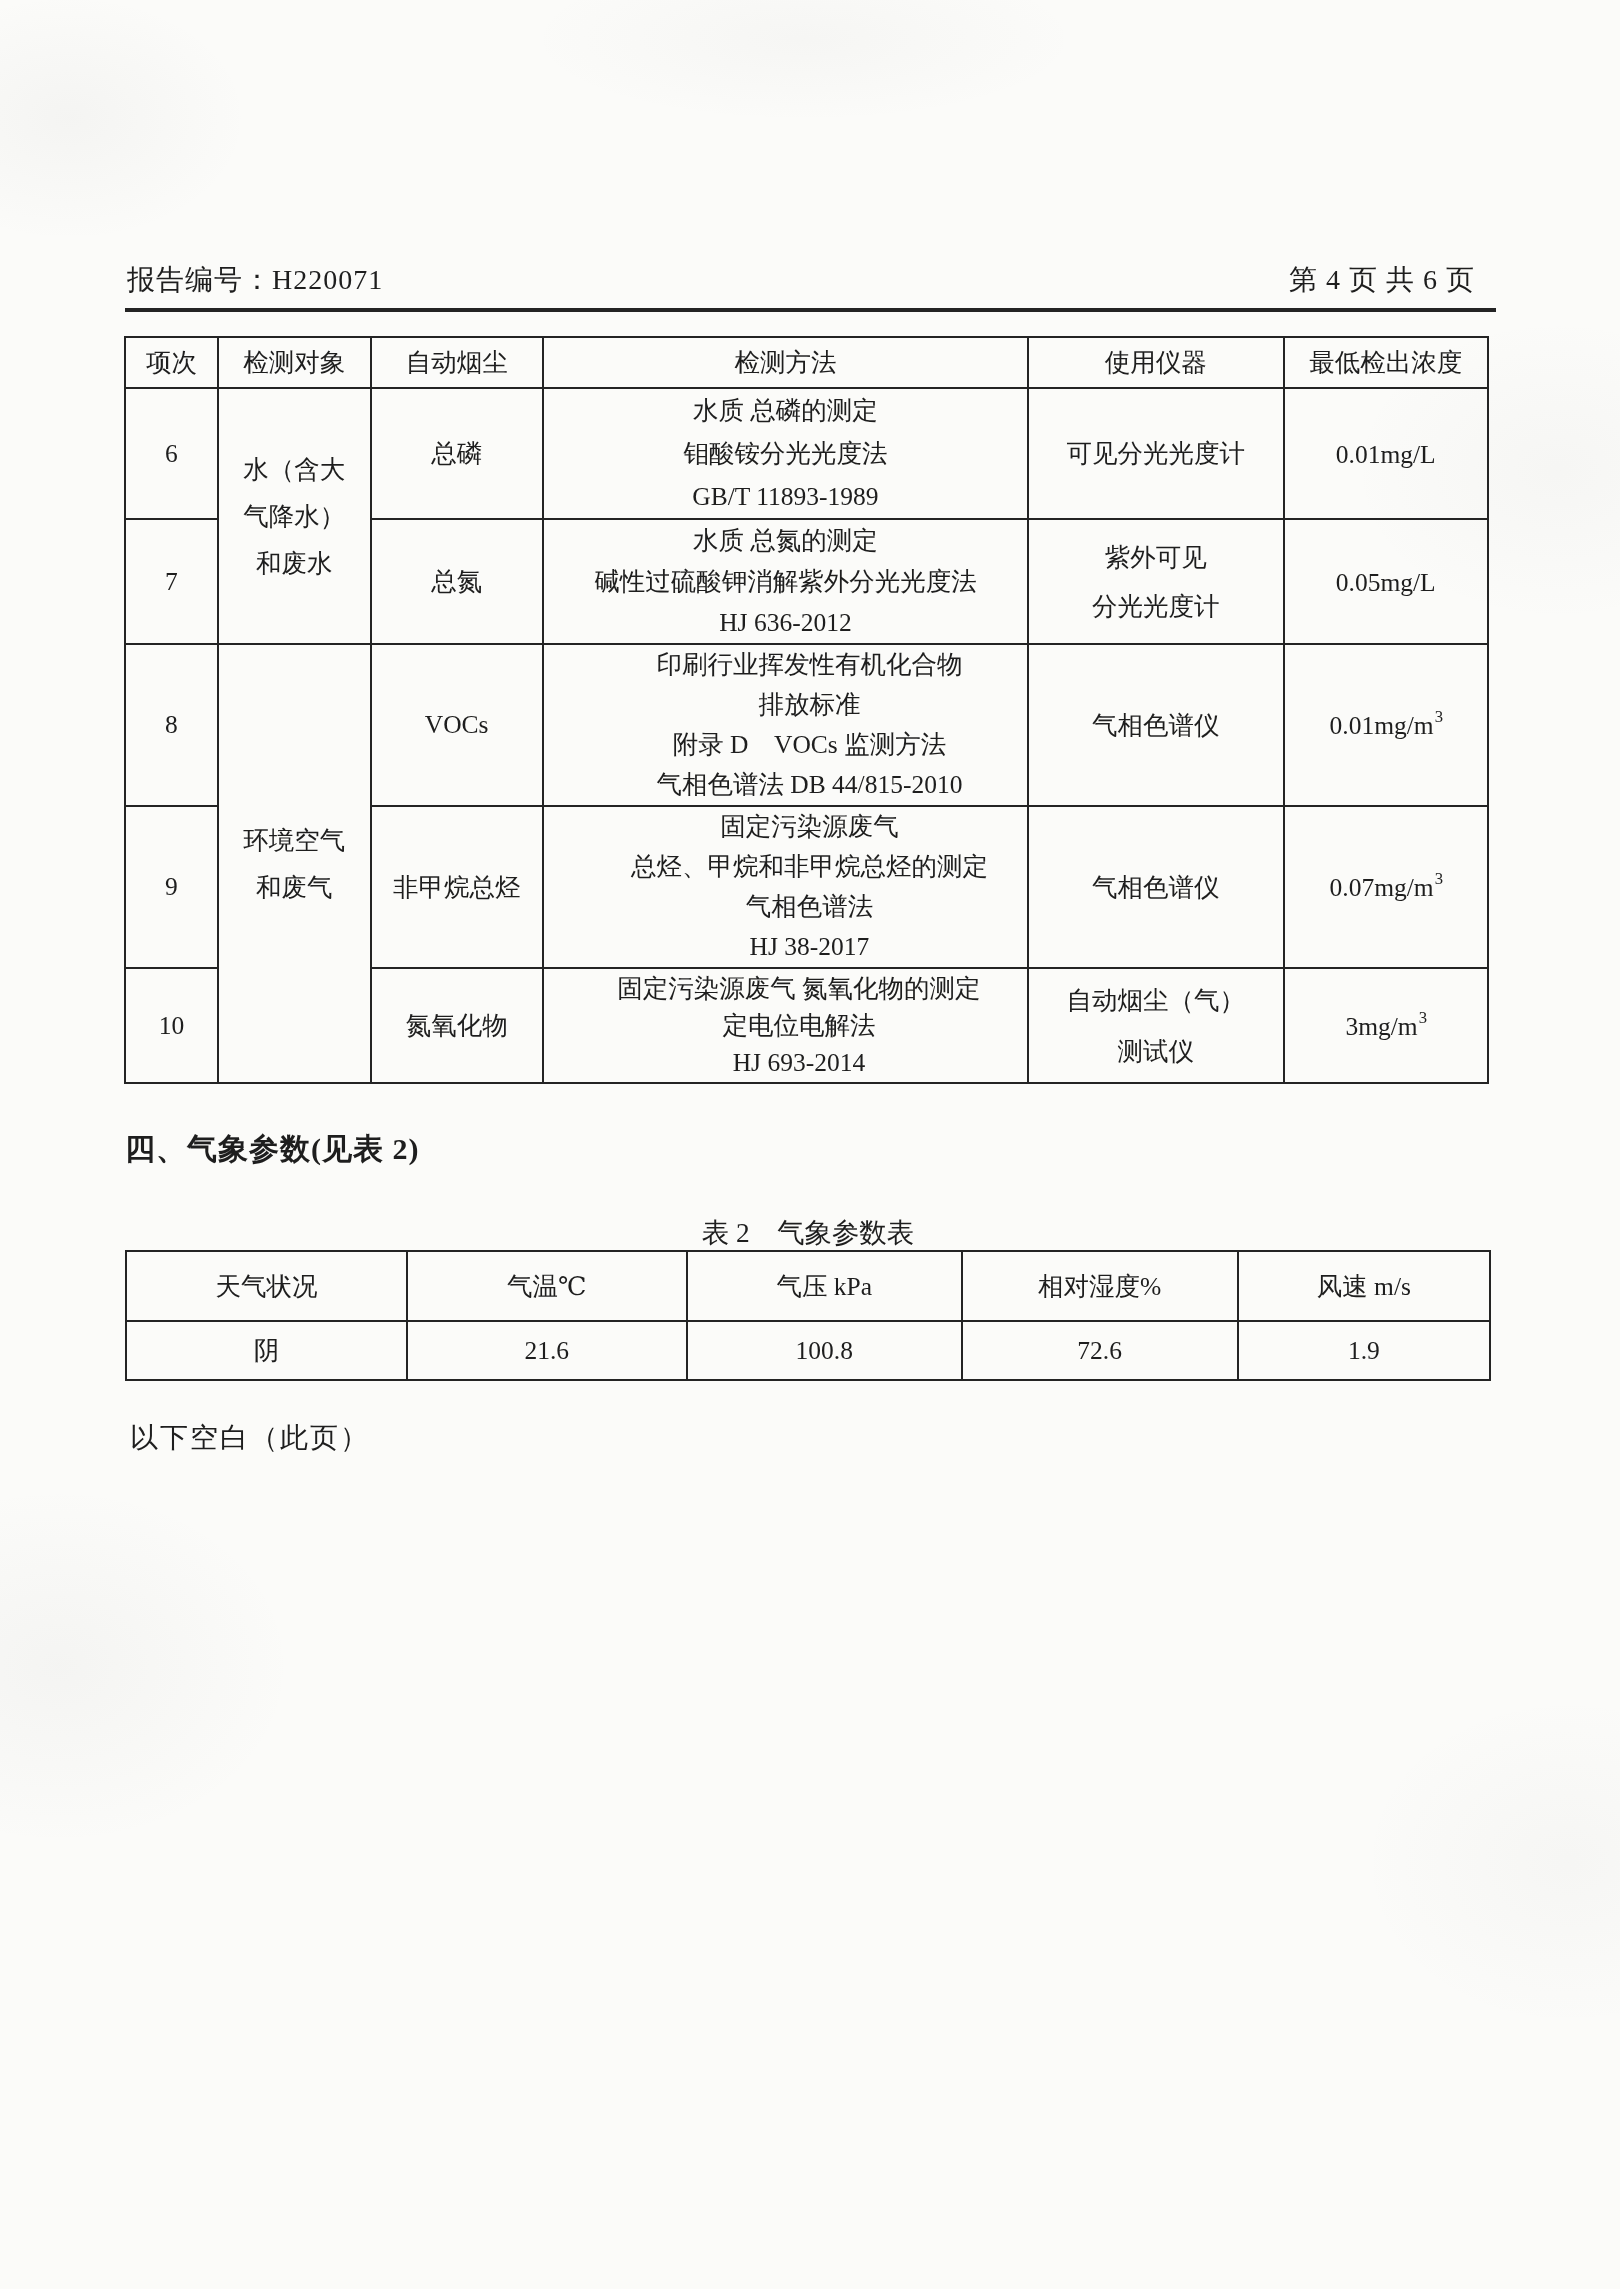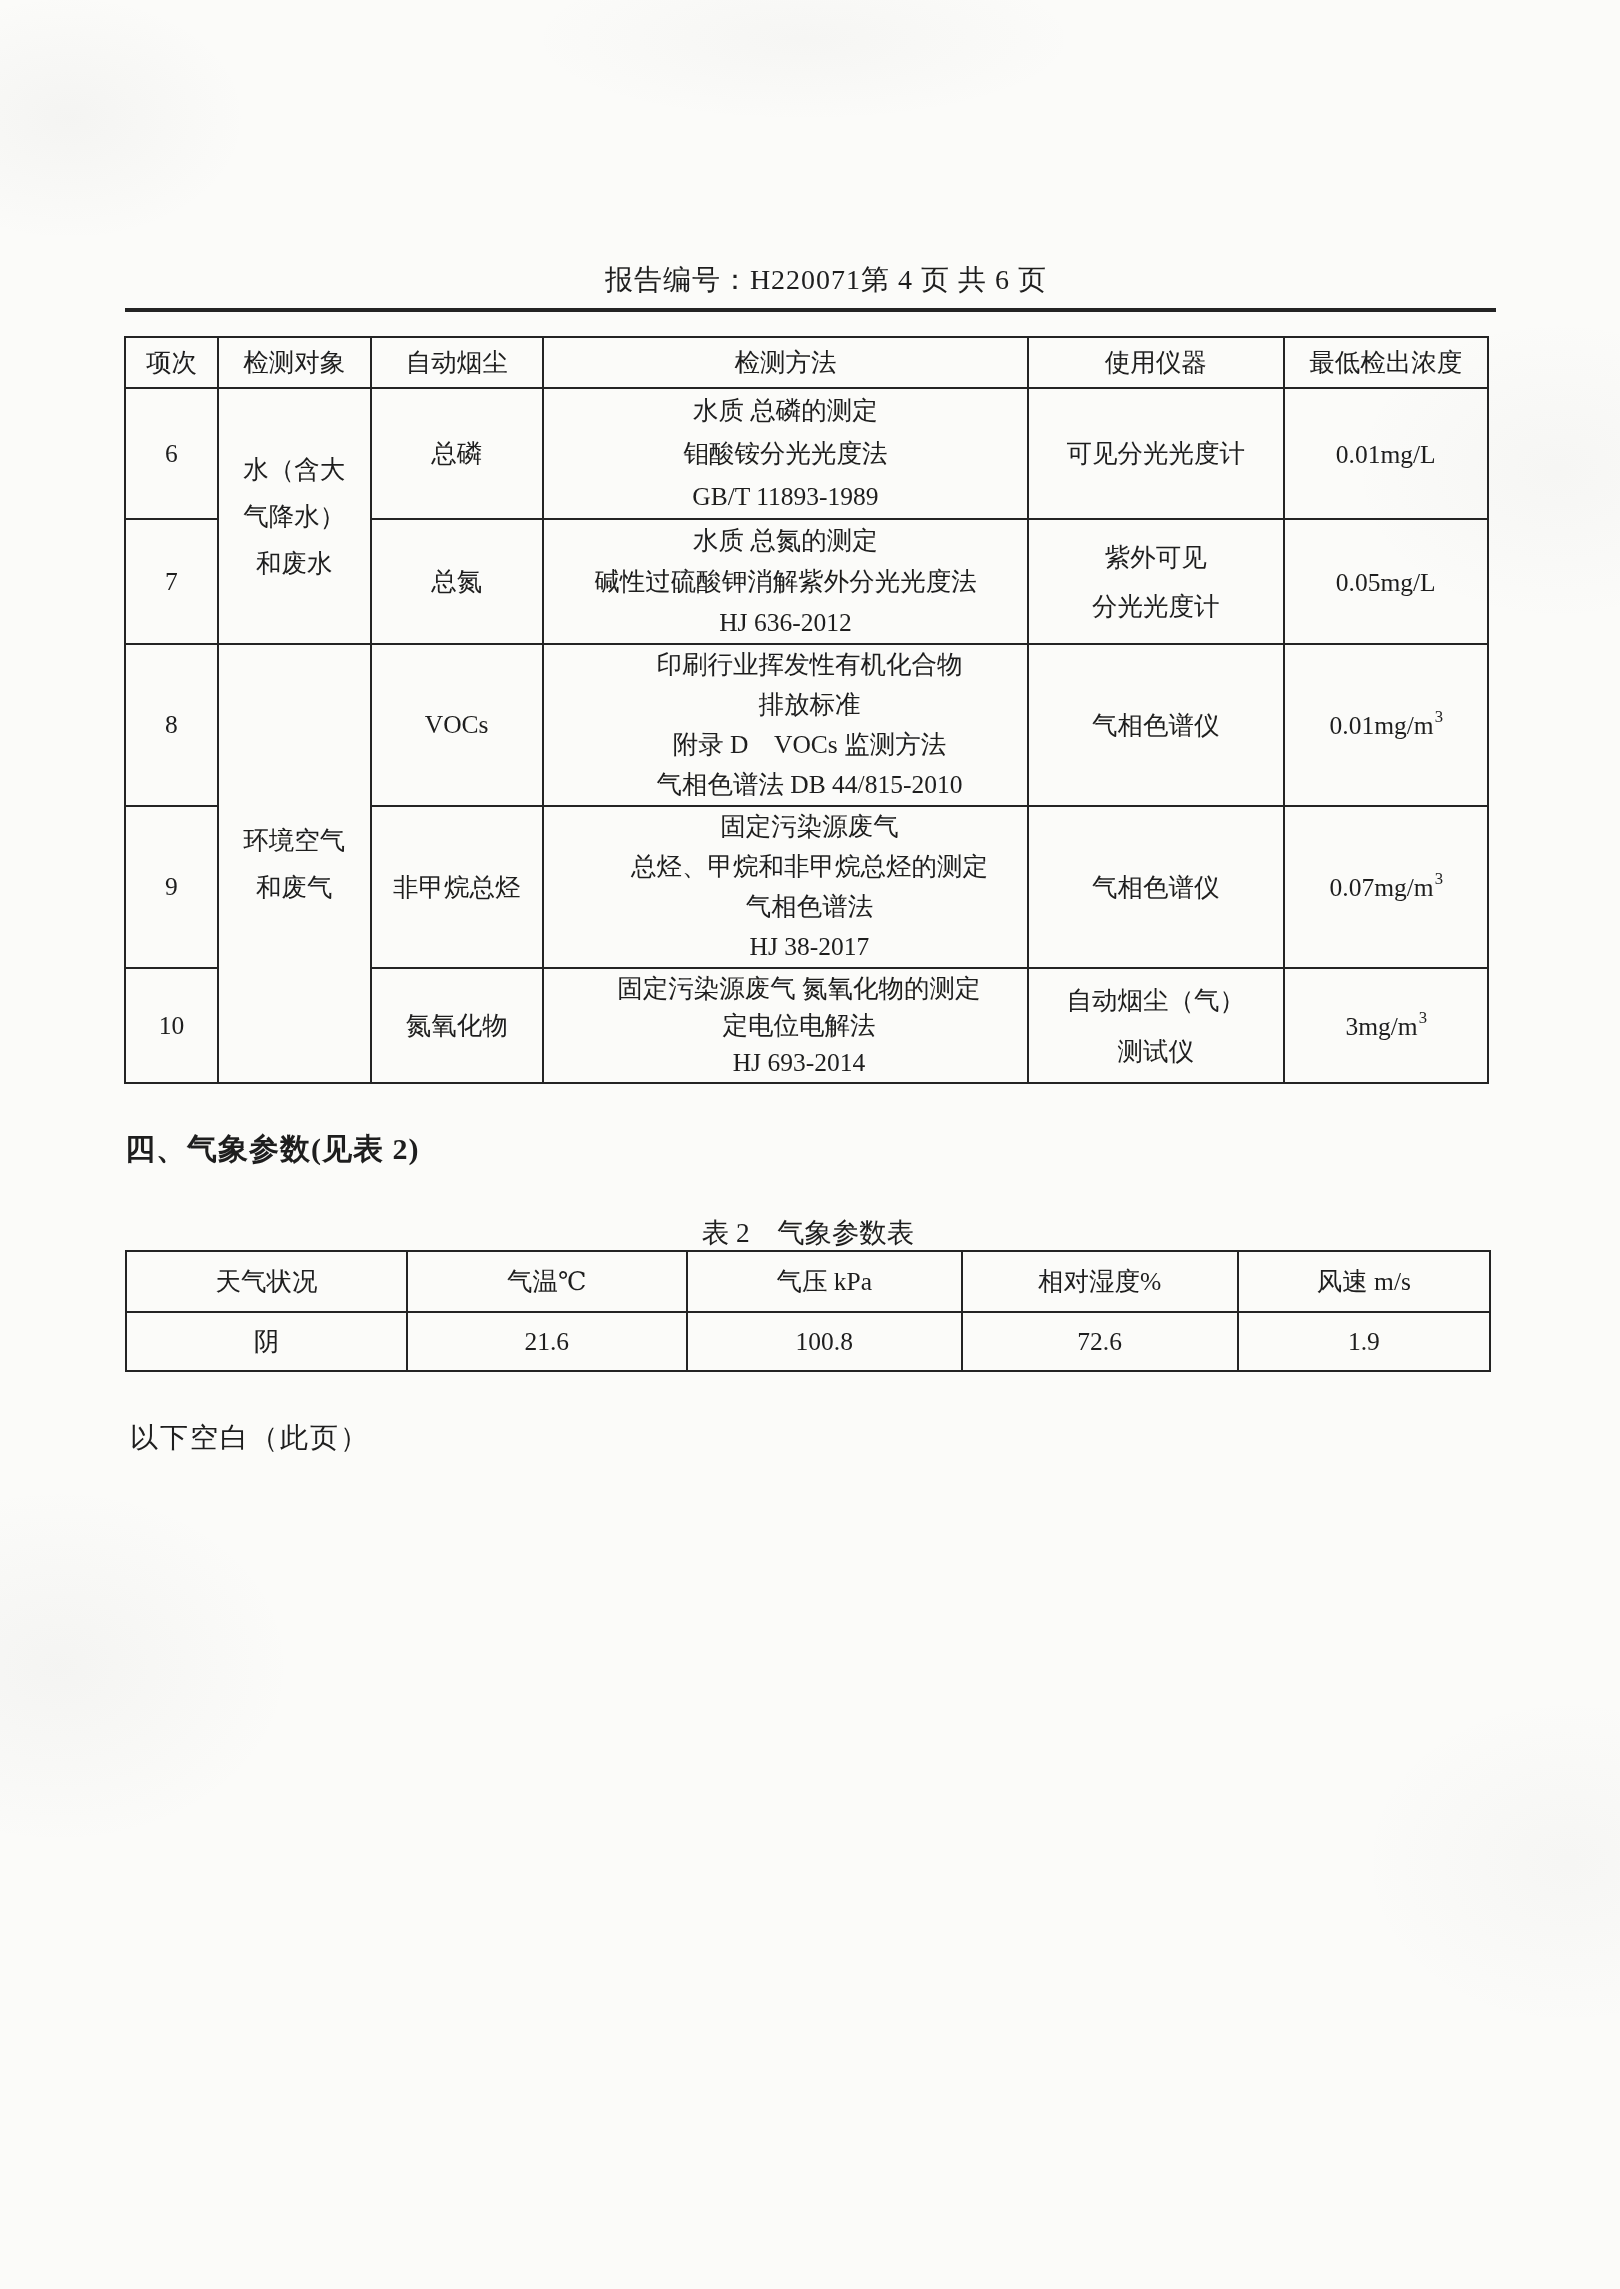--- a/index.html
+++ b/index.html
@@ -13,22 +13,22 @@
   body::before{
     content:"";position:absolute;inset:0;pointer-events:none;
     background:
       radial-gradient(255px 176px at 69px 118px, rgba(120,120,118,.05), transparent 70%),
       radial-gradient(294px 216px at 1558px 470px, rgba(120,120,118,.04), transparent 70%),
       radial-gradient(333px 255px at 59px 1666px, rgba(120,120,118,.05), transparent 70%),
       radial-gradient(294px 235px at 1568px 1862px, rgba(120,120,118,.04), transparent 70%),
       radial-gradient(392px 118px at 804px 39px, rgba(120,120,118,.04), transparent 70%);
   }
   .page-header{
-    position:absolute;left:152px;top:261px;width:1348px;
-    display:flex;justify-content:center;align-items:baseline;
+    position:absolute;left:127px;top:261px;width:1348px;
+    display:flex;justify-content:space-between;align-items:baseline;
     font-size:28px;letter-spacing:1px;
   }
   .header-rule{
     position:absolute;left:125px;top:308px;width:1371px;height:3.9px;background:#242424;
   }
   .tbl{
     border-collapse:collapse;table-layout:fixed;width:100%;
   }
   .tbl th,.tbl td{
     border:2px solid #242424;text-align:center;vertical-align:middle;
@@ -172,21 +172,21 @@
 <div class="tbl2-wrap">
   <table class="tbl">
     <colgroup>
       <col style="width:20.59%">
         <col style="width:20.52%">
         <col style="width:20.16%">
       <col style="width:20.23%">
         <col style="width:18.50%">
     </colgroup>
     <thead>
-      <tr style="height:61px">
+      <tr style="height:70px">
         <th>天气状况</th>
         <th>气温℃</th>
         <th>气压 kPa</th>
         <th>相对湿度%</th>
         <th>风速 m/s</th>
       </tr>
     </thead>
     <tbody>
       <tr style="height:59px">
         <td>阴</td>

